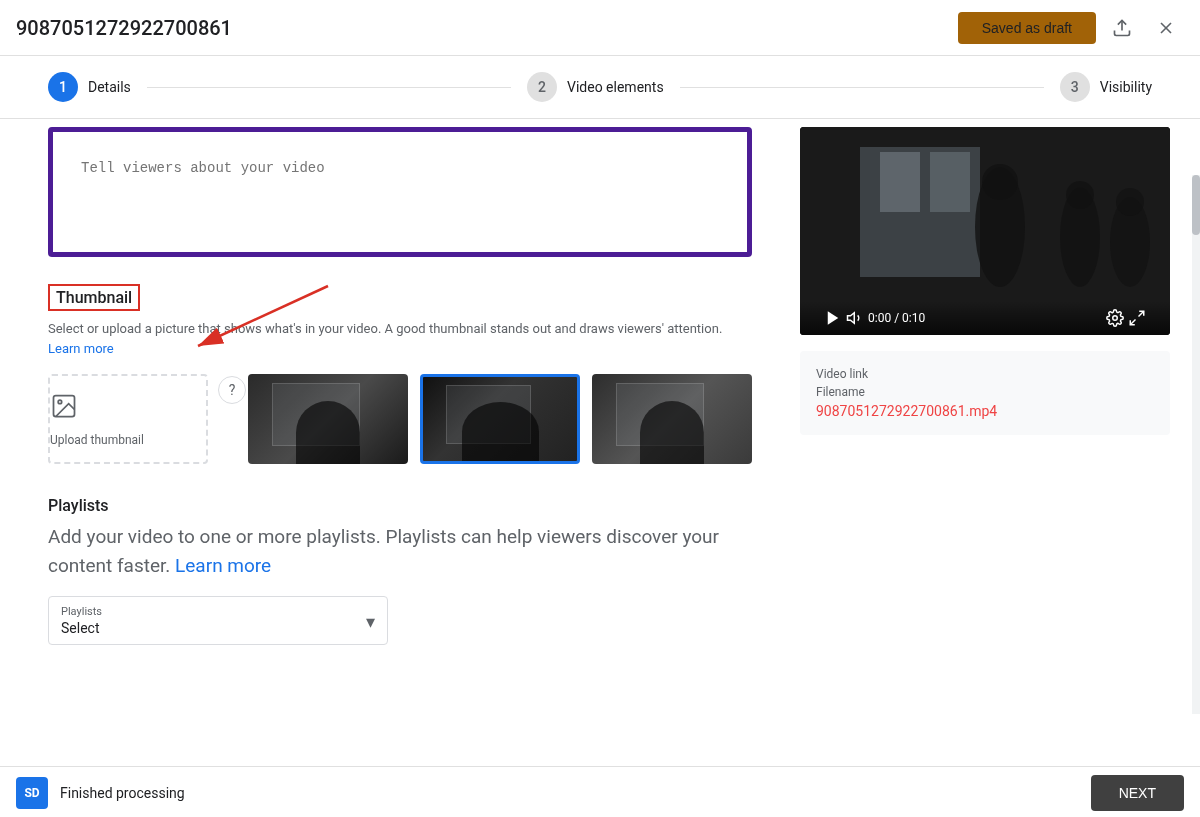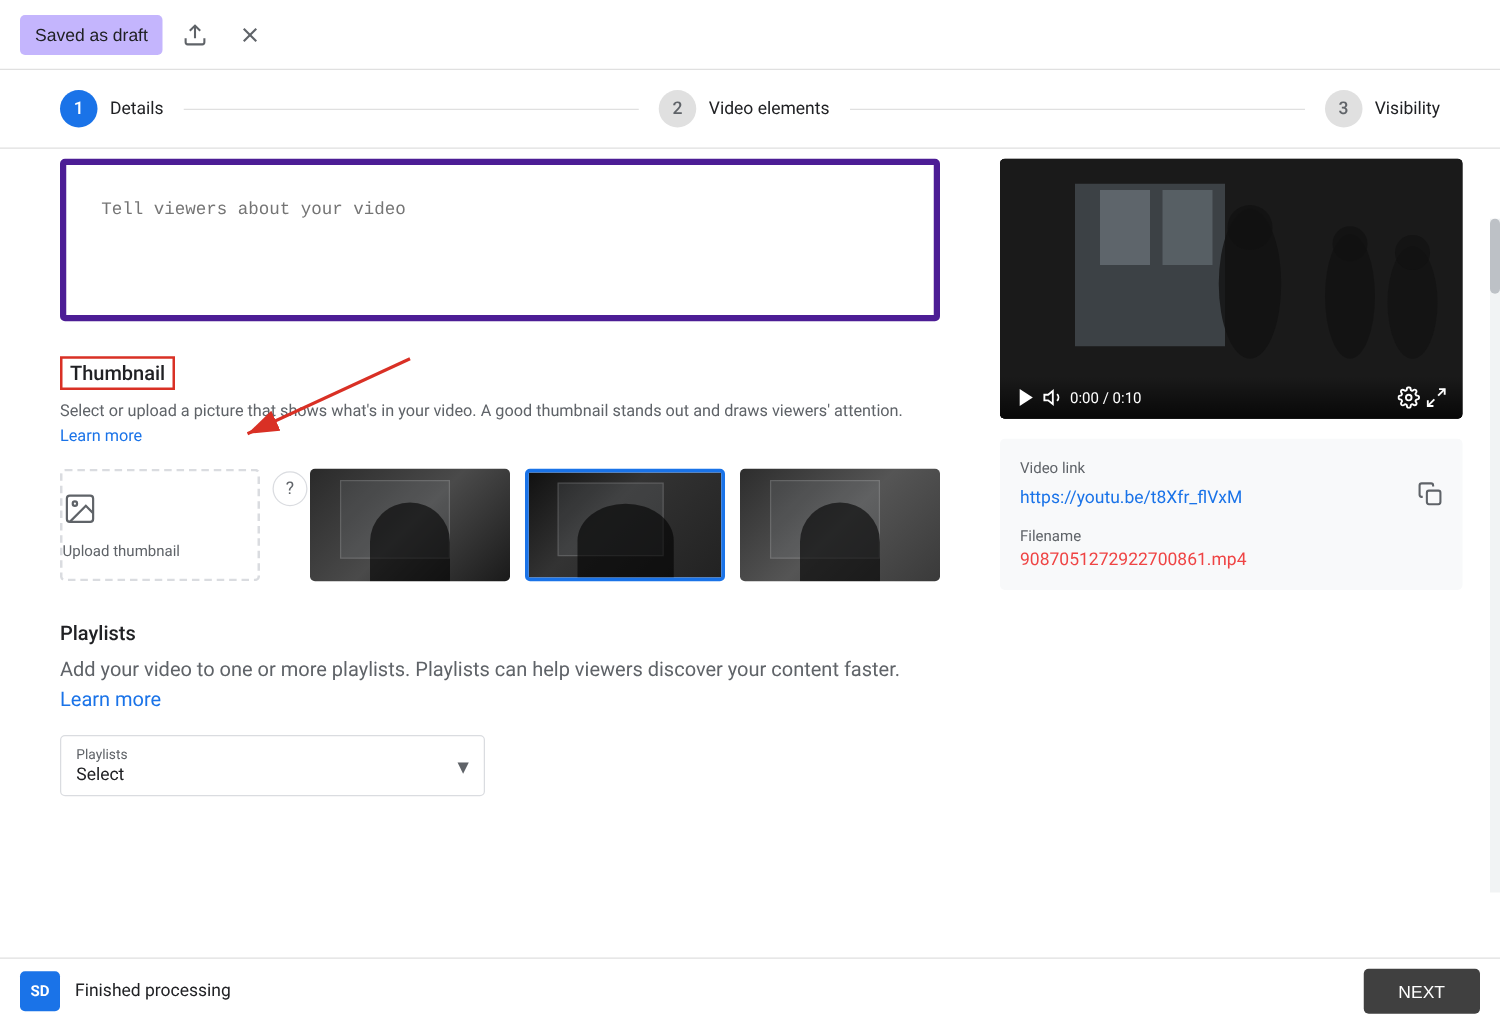--- a/index.html
+++ b/index.html
@@ -18,24 +18,24 @@
       font-size: 20px;
       font-weight: 500;
       color: #202124;
     }
     .header-actions {
       display: flex;
       align-items: center;
       gap: 8px;
     }
     .saved-draft-btn {
-      background: #c4b5fd;
+      background: #a16207;
       border: none;
       border-radius: 4px;
-      padding: 8px 12px;
+      padding: 8px 24px;
       font-size: 14px;
       color: #202124;
       cursor: pointer;
     }
     .icon-btn {
       background: none;
       border: none;
       cursor: pointer;
       width: 36px;
       height: 36px;
@@ -194,21 +194,21 @@
     
     .playlists-section {
       margin-bottom: 24px;
     }
     .playlists-title {
       font-size: 16px;
       font-weight: 500;
       margin-bottom: 8px;
     }
     .playlists-desc {
-      font-size: 16px;
+      font-size: 19px;
       color: #5f6368;
       margin-bottom: 16px;
       line-height: 1.5;
     }
     .playlists-desc a {
       color: #1a73e8;
       text-decoration: none;
     }
     .playlist-select {
       width: 340px;
@@ -259,21 +259,21 @@
       position: relative;
     }
 
     
     .video-controls {
       position: absolute;
       bottom: 0;
       left: 0;
       right: 0;
       background: linear-gradient(transparent, rgba(0,0,0,0.7));
-      padding: 8px 12px;
+      padding: 8px 24px;
       display: flex;
       align-items: center;
       gap: 4px;
     }
     .ctrl-btn {
       background: none;
       border: none;
       color: #fff;
       font-size: 18px;
       cursor: pointer;
@@ -407,20 +407,21 @@
       width: 55%;
       height: 70%;
       border: 1px solid rgba(255,255,255,0.15);
       background: rgba(200,210,220,0.1);
     }
   </style>
 </head>
 <body>
 
 <div class="header">
+  <span class="header-title">9087051272922700861</span>
   <div class="header-actions">
     <button class="saved-draft-btn">Saved as draft</button>
     <button class="icon-btn" title="Upload">
       <svg width="20" height="20" viewBox="0 0 24 24" fill="none" stroke="#5f6368" stroke-width="2">
         <path d="M21 15v4a2 2 0 01-2 2H5a2 2 0 01-2-2v-4"></path>
         <polyline points="17 8 12 3 7 8"></polyline>
         <line x1="12" y1="3" x2="12" y2="15"></line>
       </svg>
     </button>
     <button class="icon-btn">
@@ -575,29 +576,20 @@
               <line x1="21" y1="3" x2="14" y2="10"></line>
               <line x1="3" y1="21" x2="10" y2="14"></line>
             </svg>
           </button>
         </div>
       </div>
     </div>
 
     <div class="video-info-box">
       <div class="video-link-label">Video link</div>
-      <div class="video-link-row">
-        <a class="video-link-url" href="#">https://youtu.be/t8Xfr_flVxM</a>
-        <button class="copy-btn">
-          <svg width="20" height="20" viewBox="0 0 24 24" fill="none" stroke="#5f6368" stroke-width="2">
-            <rect x="9" y="9" width="13" height="13" rx="2" ry="2"></rect>
-            <path d="M5 15H4a2 2 0 01-2-2V4a2 2 0 012-2h9a2 2 0 012 2v1"></path>
-          </svg>
-        </button>
-      </div>
       <div class="filename-label">Filename</div>
       <div class="filename-value">9087051272922700861.mp4</div>
     </div>
   </div>
 
   <div class="scrollbar-track">
     <div class="scrollbar-thumb"></div>
   </div>
 </div>
 

